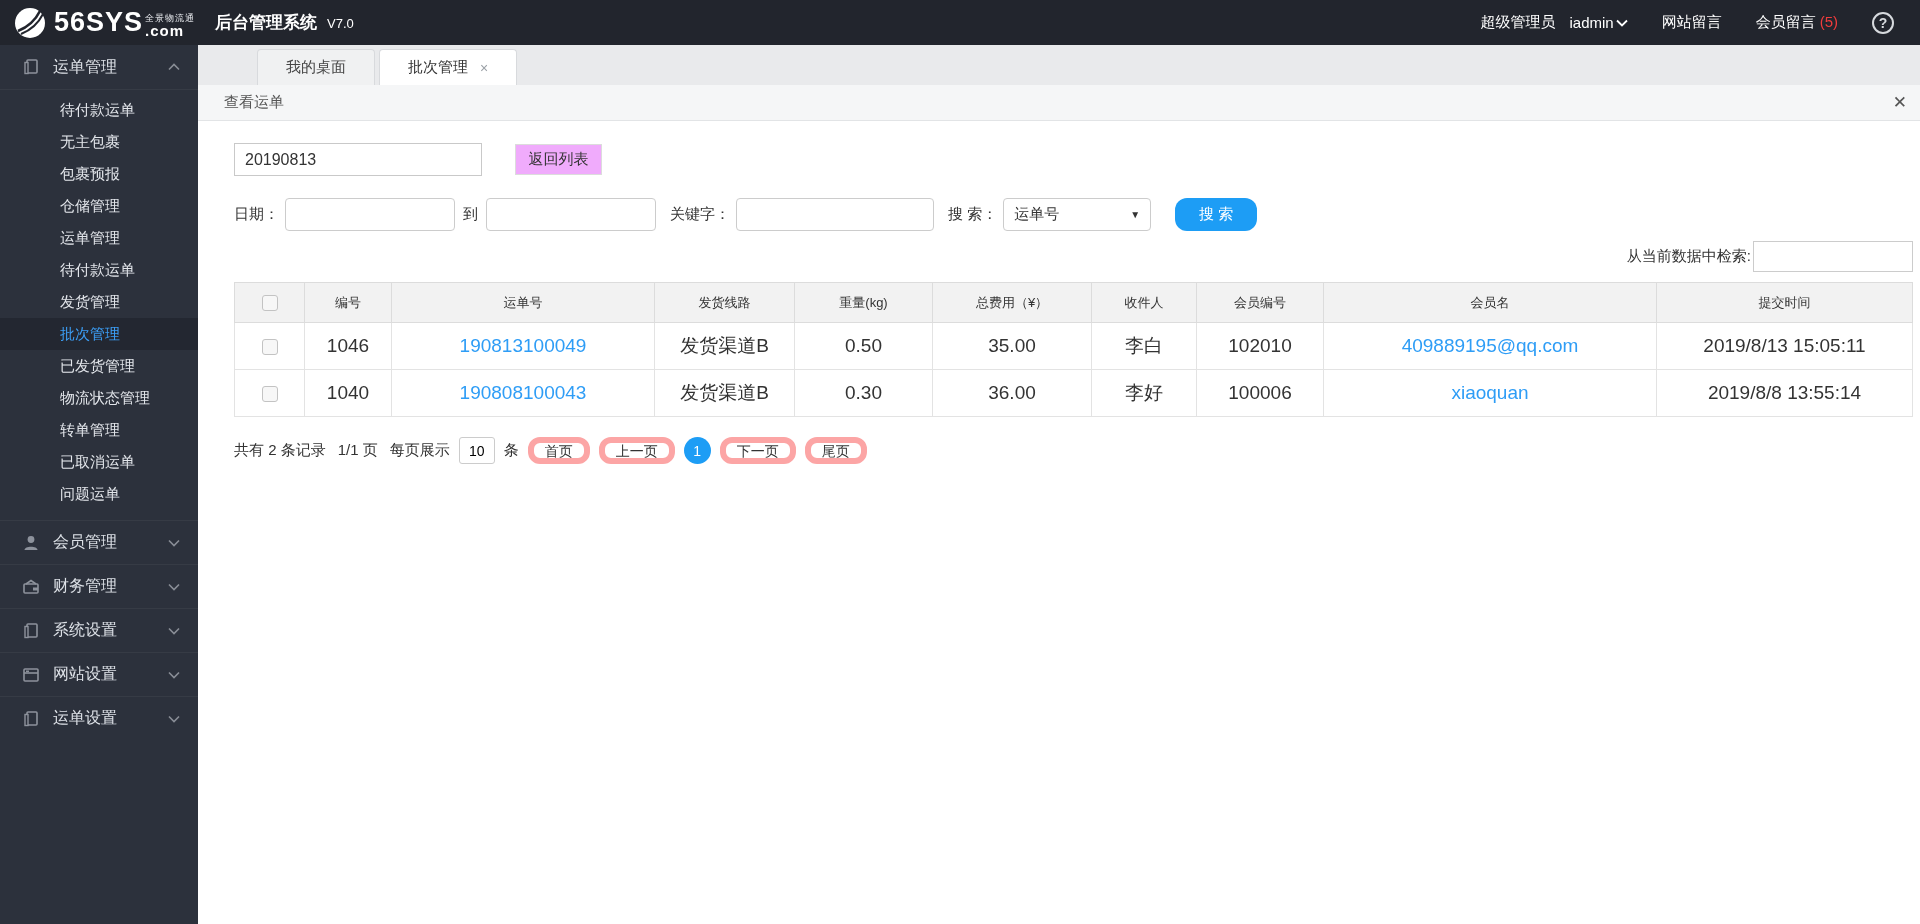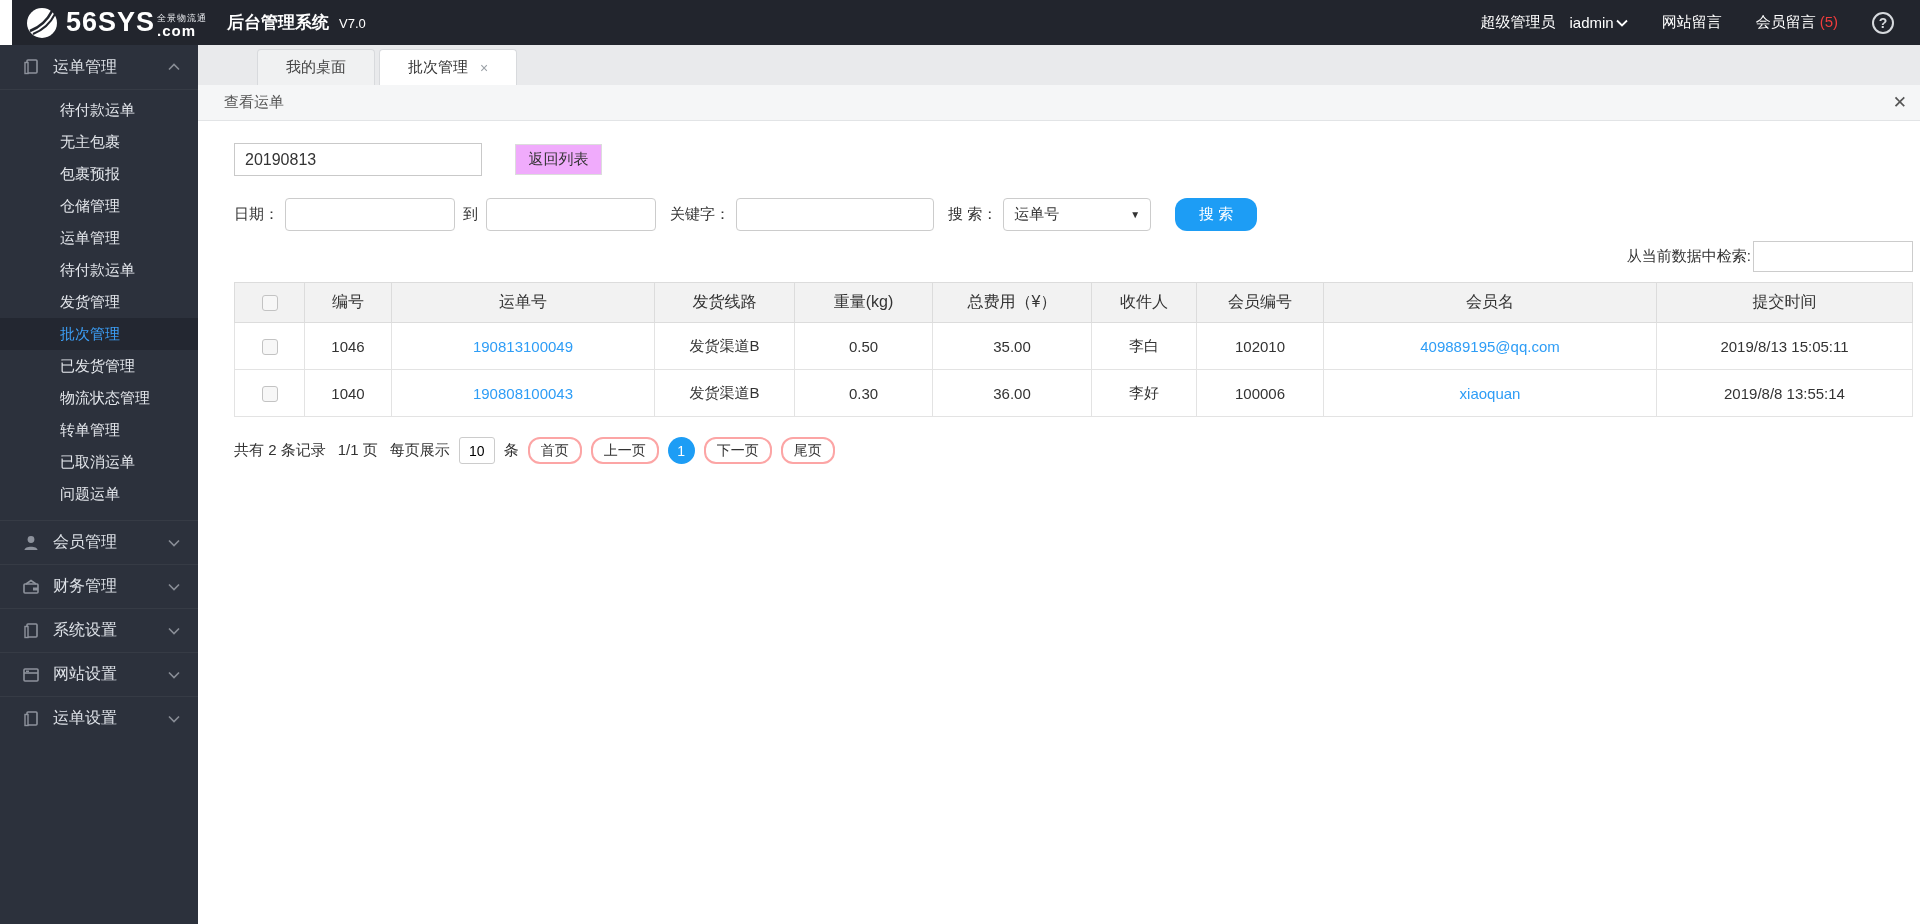--- a/index.html
+++ b/index.html
@@ -1,21 +1,21 @@
 <!DOCTYPE html>
 <html><head>
 <meta charset="utf-8">
 <style>
   * { margin:0; padding:0; box-sizing:border-box; }
   html,body { width:1920px; height:924px; overflow:hidden;
     font-family:"Liberation Sans","DejaVu Sans",sans-serif; background:#fff; }
 
   
   .topbar { height:45px; background:#22252d; display:flex; align-items:center;
-    color:#fff; padding:0 26px 0 14px;margin-left:12px; }
+    color:#fff; padding:0 26px 0 14px; }
   .logo-wrap { display:flex; align-items:center; }
   .logo-globe { width:32px; height:32px; margin-right:8px; }
   .logo-main { font-size:27px; font-weight:bold; letter-spacing:1px; }
   .logo-sub { display:flex; flex-direction:column; line-height:1; margin-left:2px; margin-top:6px; }
   .logo-sub-top { font-size:9px; letter-spacing:1px; color:#e9ebef; }
   .logo-sub-bottom { font-size:15px; font-weight:bold; letter-spacing:1px; }
   .app-title { font-size:17px; margin-left:20px; font-weight:bold; }
   .app-version { font-size:13px; margin-left:10px; margin-top:2px; }
   .topbar-right { margin-left:auto; display:flex; align-items:center; gap:34px; font-size:15px; }
   .user-area { display:flex; align-items:center; gap:14px; cursor:pointer; }
@@ -79,32 +79,32 @@
 
   
   .local-search-row { display:flex; align-items:center; justify-content:flex-end;
     margin-top:10px; font-size:15px; color:#333; }
   .local-search-input { width:160px; height:31px; border:1px solid #ccc; padding:0 8px;
     font-size:15px; font-family:inherit; margin-left:2px; }
 
   
   table.grid { border-collapse:collapse; margin-top:10px; table-layout:fixed; width:1678px; }
   .grid th { background:#f2f2f2; border:1px solid #dcdcdc; height:40px;
-    font-size:16px; color:#333; font-weight:normal; text-align:center; }
-  .grid td { border:1px solid #e3e3e3; height:47px; font-size:15px; color:#333; text-align:center;
+    font-size:13px; color:#333; font-weight:normal; text-align:center; }
+  .grid td { border:1px solid #e3e3e3; height:47px; font-size:19px; color:#333; text-align:center;
     overflow:hidden; white-space:nowrap; }
   .grid a { color:#2e9df6; text-decoration:none; cursor:pointer; }
   .cbx { display:inline-block; width:16px; height:16px; border:1px solid #c3c3c3; border-radius:3px;
     background:#f7f7f7; vertical-align:middle; cursor:pointer; }
 
   
   .pagination { display:flex; align-items:center; margin-top:20px; font-size:15px; color:#333; gap:9px; }
   .pg-input { width:36px; height:27px; border:1px solid #ccc; text-align:center; font-size:14px;
     font-family:inherit; border-radius:3px; }
-  .pg-btn { height:27px; padding:0 11px; border:2px solid #fca5a5; border-radius:12px; background:#fff;
+  .pg-btn { height:27px; padding:0 11px; border:6px solid #fca5a5; border-radius:12px; background:#fff;
     font-size:14px; color:#333; cursor:pointer; font-family:Liberation Mono, monospace; }
   .pg-current { width:27px; height:27px; border-radius:50%; background:#1d9df5; color:#fff;
     display:flex; align-items:center; justify-content:center; font-size:14px; cursor:pointer; }
   .pg-sep { margin-left:3px; }
 </style>
 </head>
 <body>
 
 <div class="topbar">
   <div class="logo-wrap">

